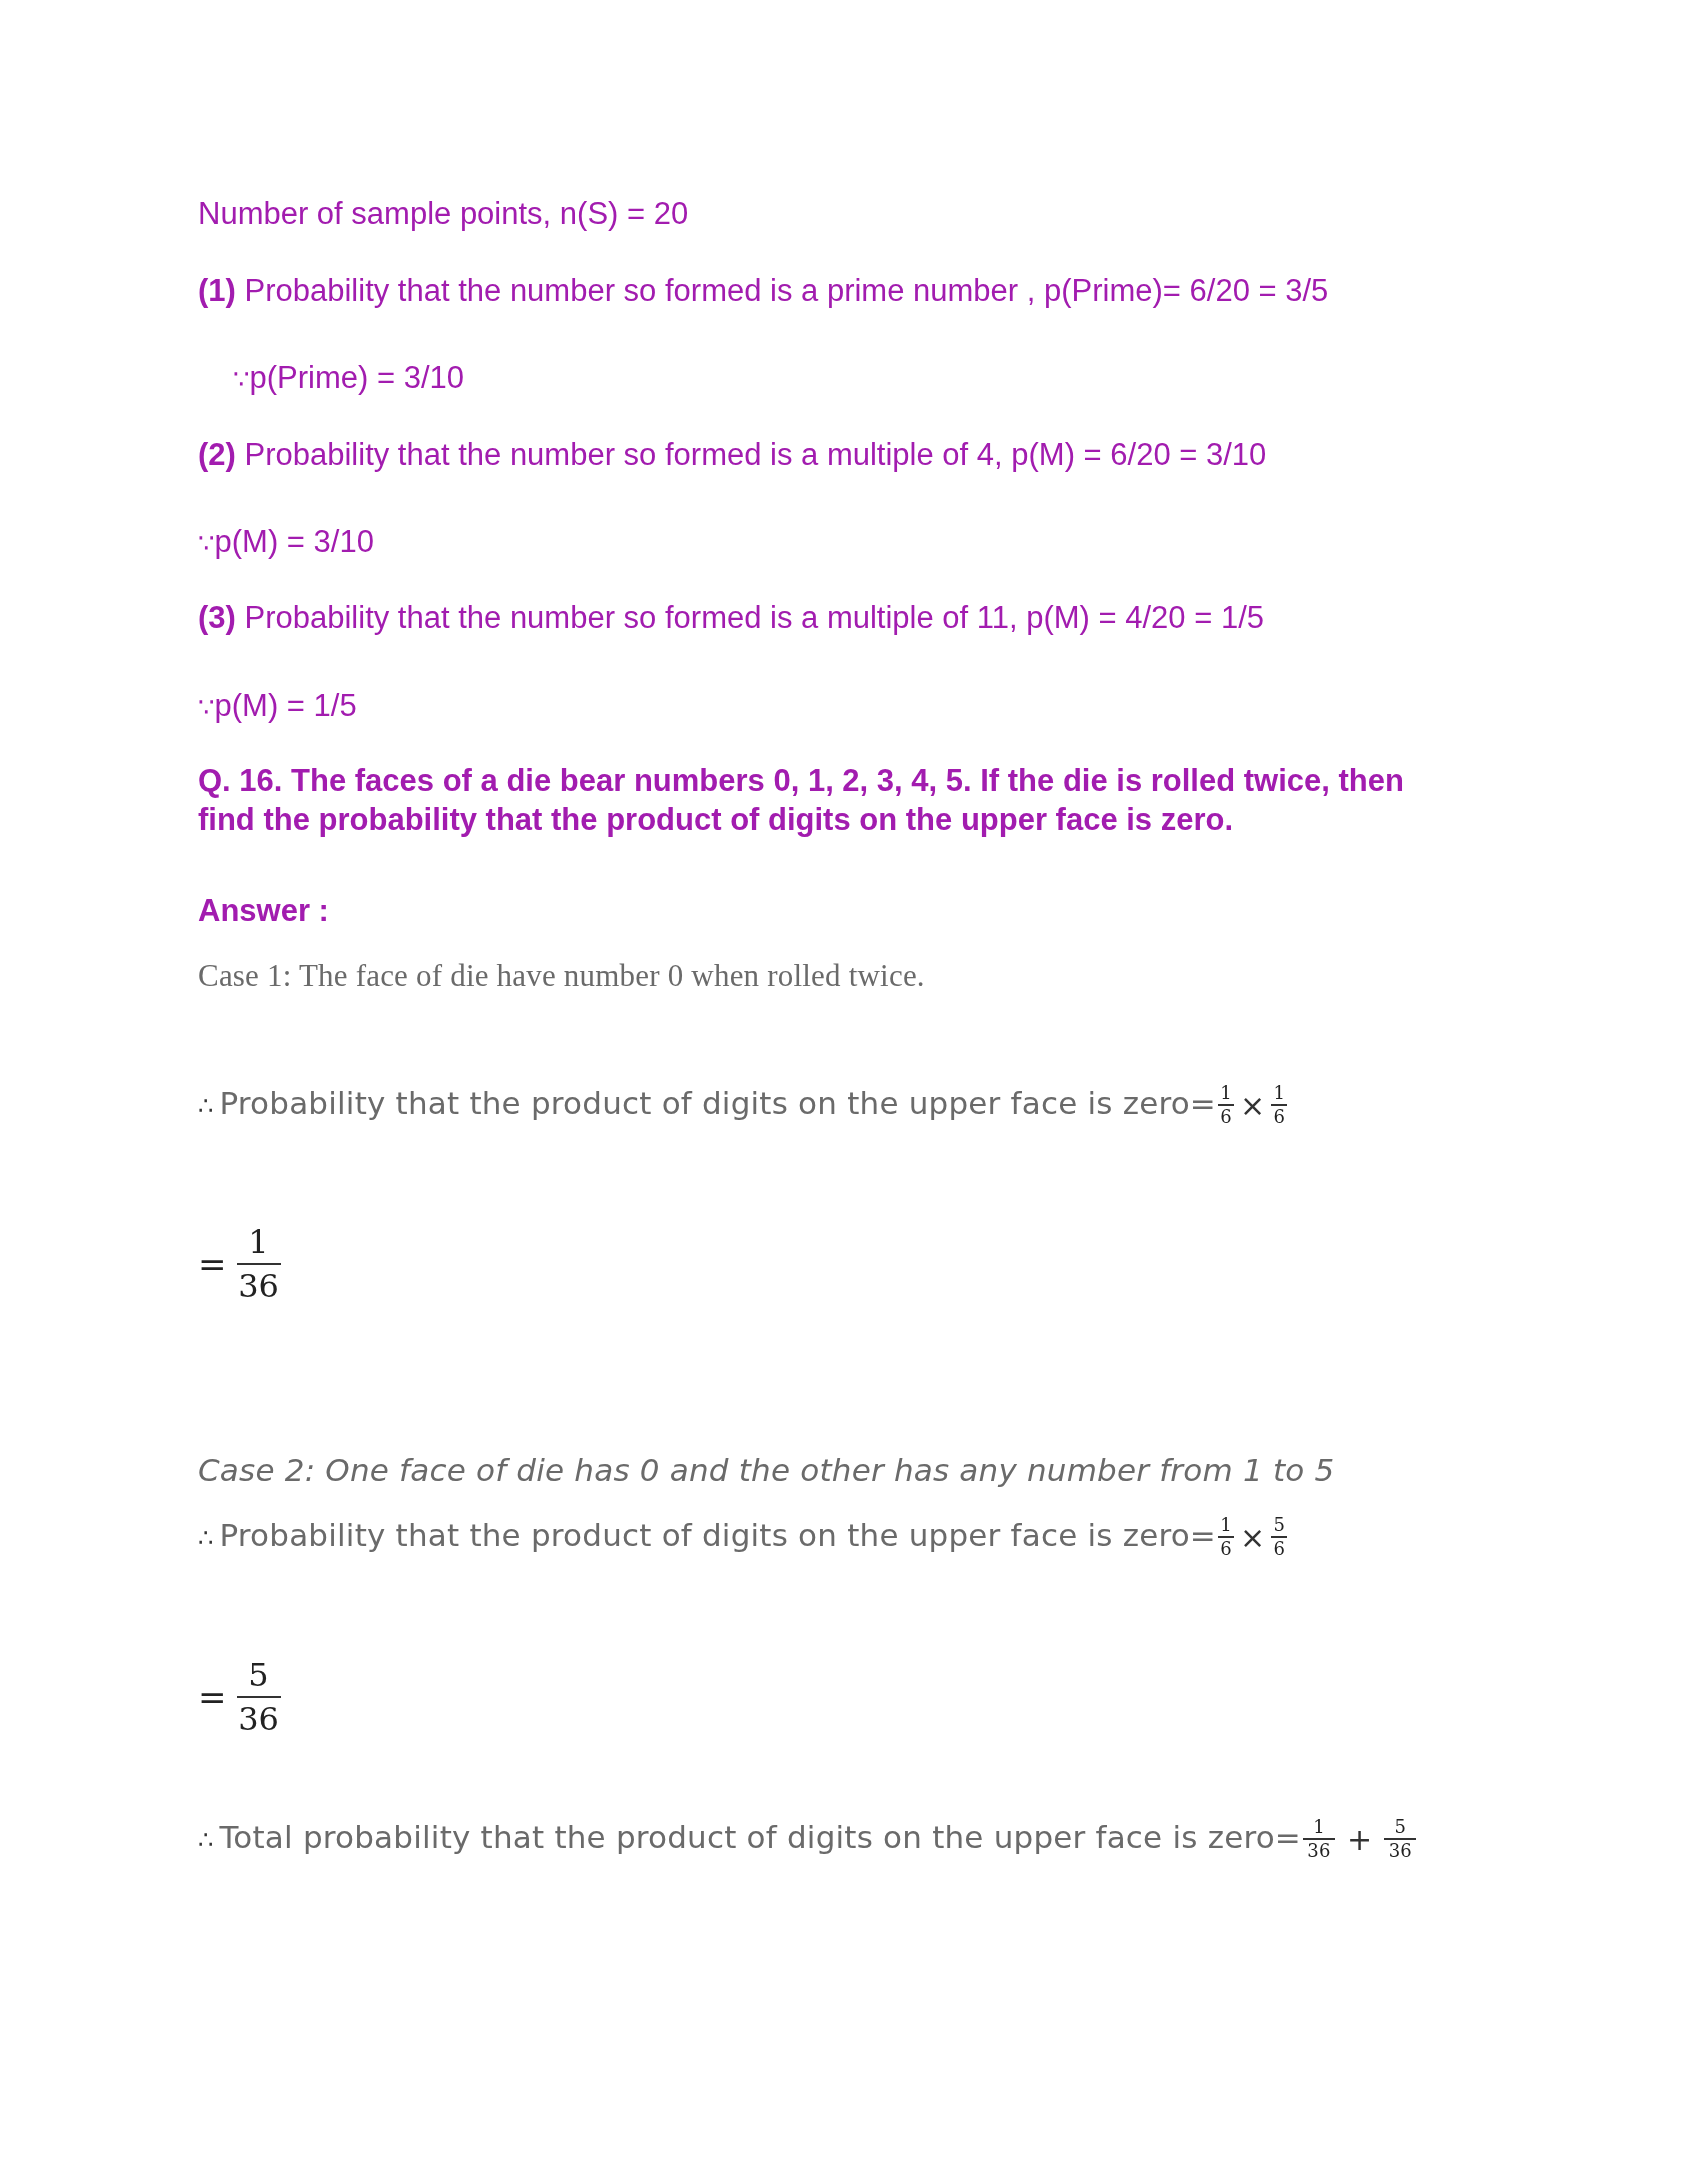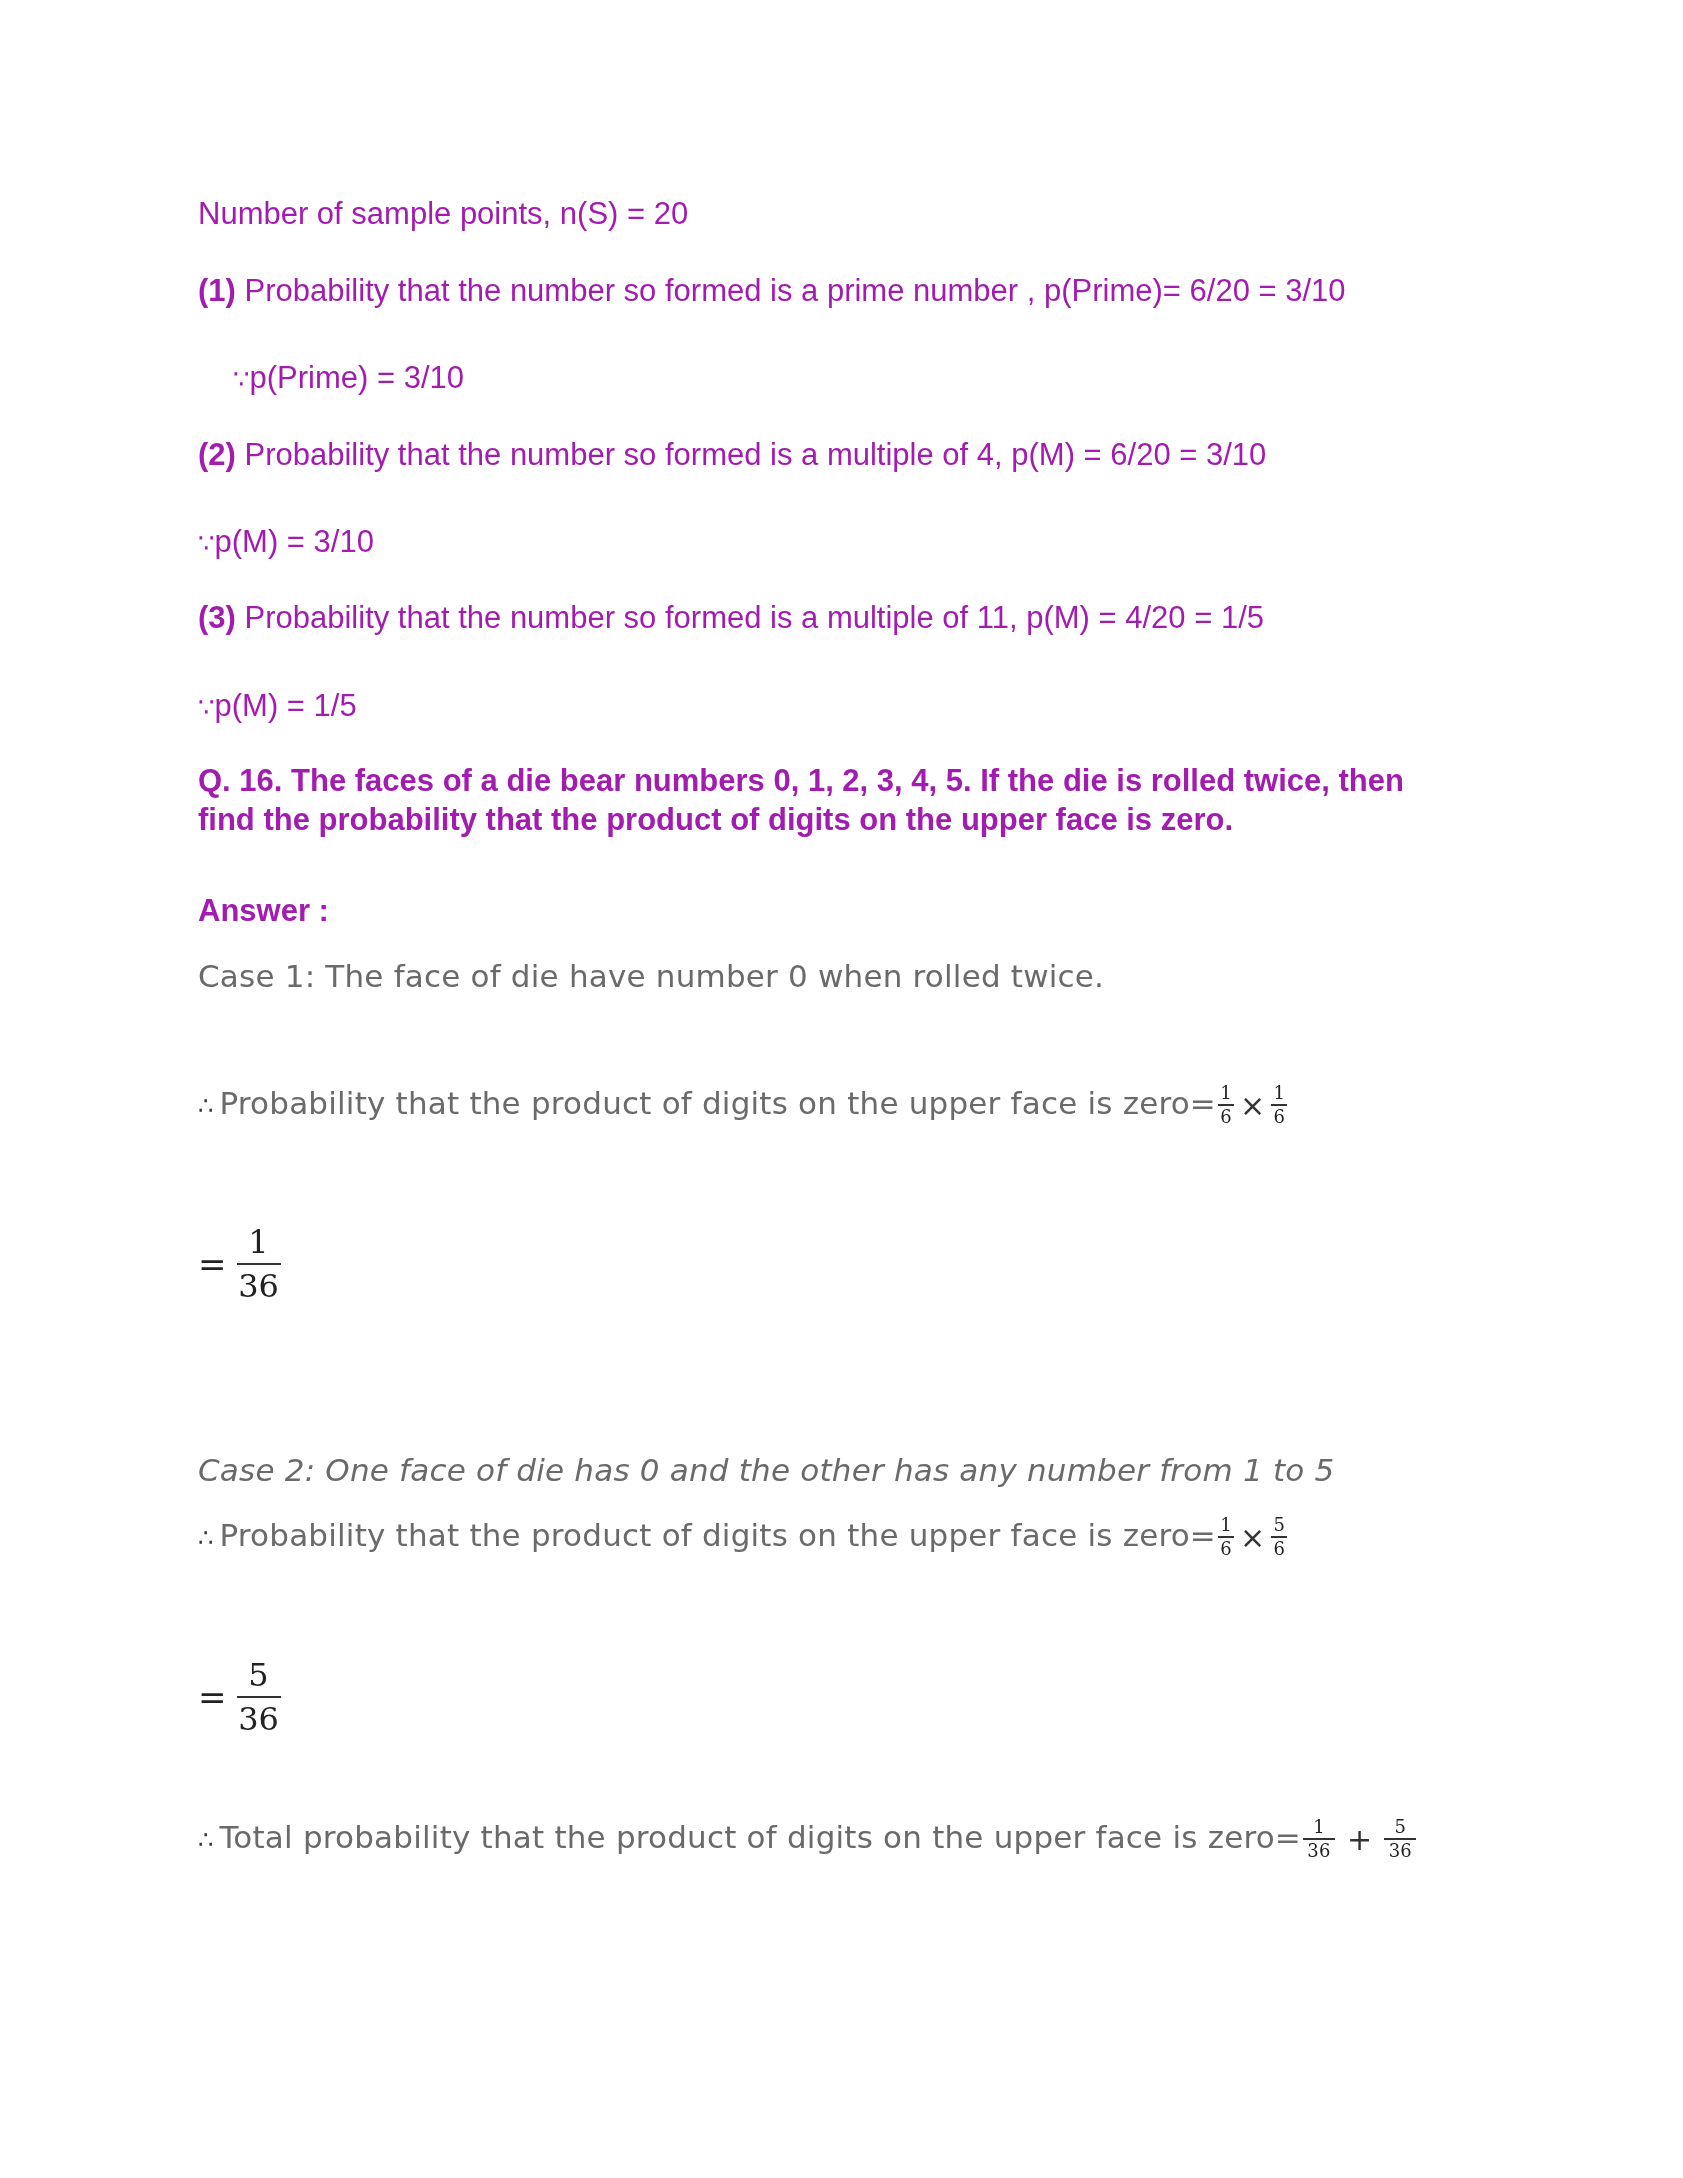--- a/index.html
+++ b/index.html
@@ -21,21 +21,21 @@
     .eq-big { font-family: "DejaVu Serif", serif; font-size: 34px; color: #222; vertical-align: middle; margin-right: 8px; }
   </style>
 </head>
 <body>
 
 <div>
 
   <div class="abs arial" style="top:196px;">Number of sample points, n(S) = 20</div>
 
   <div class="abs arial" style="top:273px;">
-    <span class="bold">(1)</span><span> Probability that the number so formed is a prime number , p(Prime)= 6/20 = 3/10</span>
+    <span class="bold">(1)</span><span> Probability that the number so formed is a prime number , p(Prime)= 6/20 = 3/5</span>
   </div>
   <div class="abs arial" style="top:360px;margin-left:35px;">
     <span class="since">∵</span><span>p(Prime) = 3/10</span>
   </div>
 
   <div class="abs arial" style="top:437px;">
     <span class="bold">(2)</span><span> Probability that the number so formed is a multiple of 4, p(M) = 6/20 = 3/10</span>
   </div>
   <div class="abs arial" style="top:524px;">
     <span class="since">∵</span><span>p(M) = 3/10</span>
@@ -46,21 +46,21 @@
   </div>
   <div class="abs arial" style="top:688px;">
     <span class="since">∵</span><span>p(M) = 1/5</span>
   </div>
 
   <div class="abs arial bold" style="top:763px;">Q. 16. The faces of a die bear numbers 0, 1, 2, 3, 4, 5. If the die is rolled twice, then</div>
   <div class="abs arial bold" style="top:802px;">find the probability that the product of digits on the upper face is zero.</div>
 
   <div class="abs arial bold" style="top:893px;">Answer :</div>
 
-  <div class="abs gray" style="top:958px;">Case 1: The face of die have number 0 when rolled twice.</div>
+  <div class="abs gray" style="top:958px;font-family:Liberation Serif, serif;">Case 1: The face of die have number 0 when rolled twice.</div>
 
   <div class="abs gray" style="top:1084px;">
     <span class="therefore">∴</span><span>Probability that the product of digits on the upper face is zero=</span><span class="frac small">
         <span class="num">1</span>
         <span class="bar"></span>
         <span class="den">6</span>
       </span><span class="op">×</span><span class="frac small">
         <span class="num">1</span>
         <span class="bar"></span>
         <span class="den">6</span>

